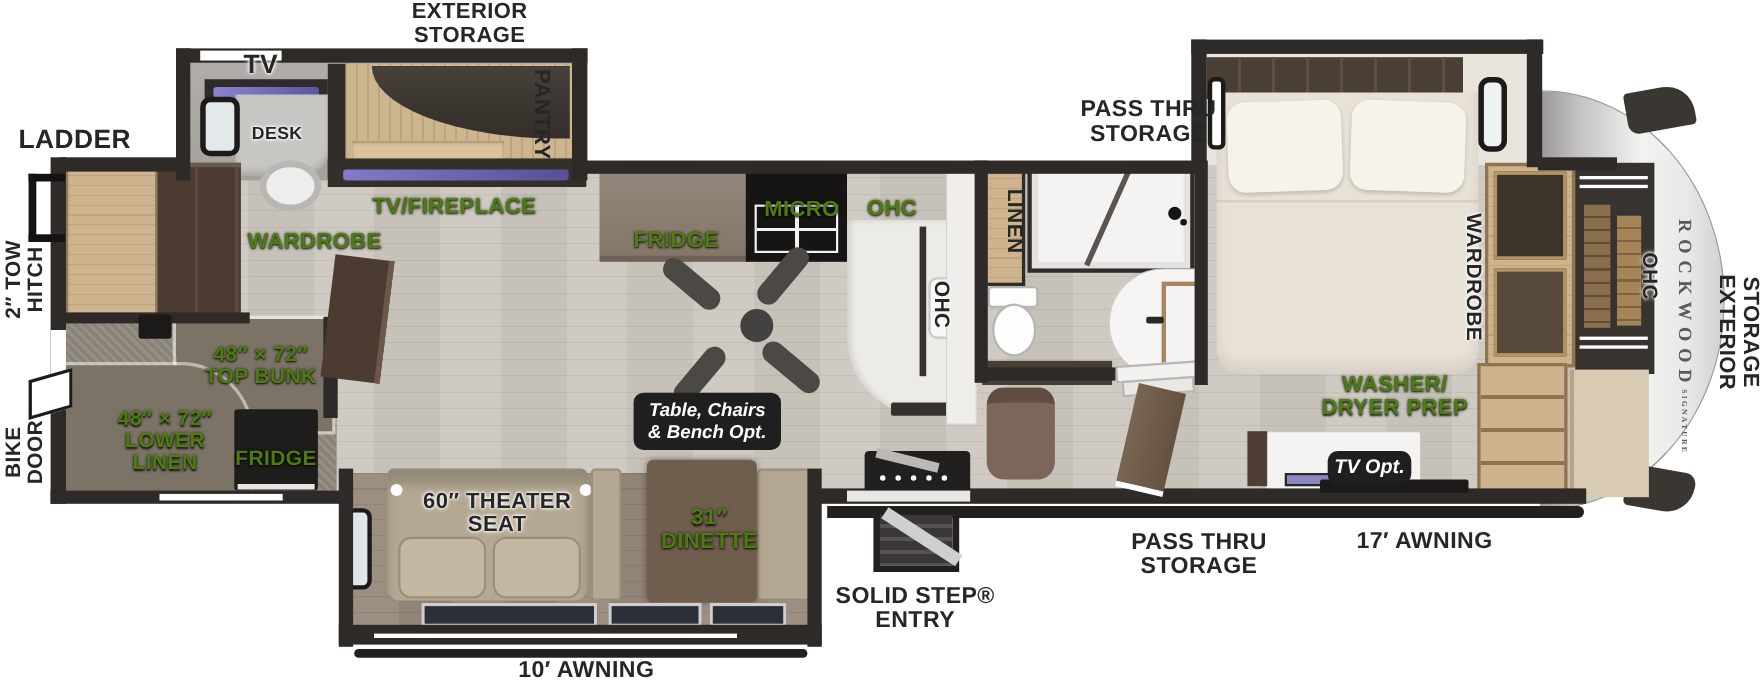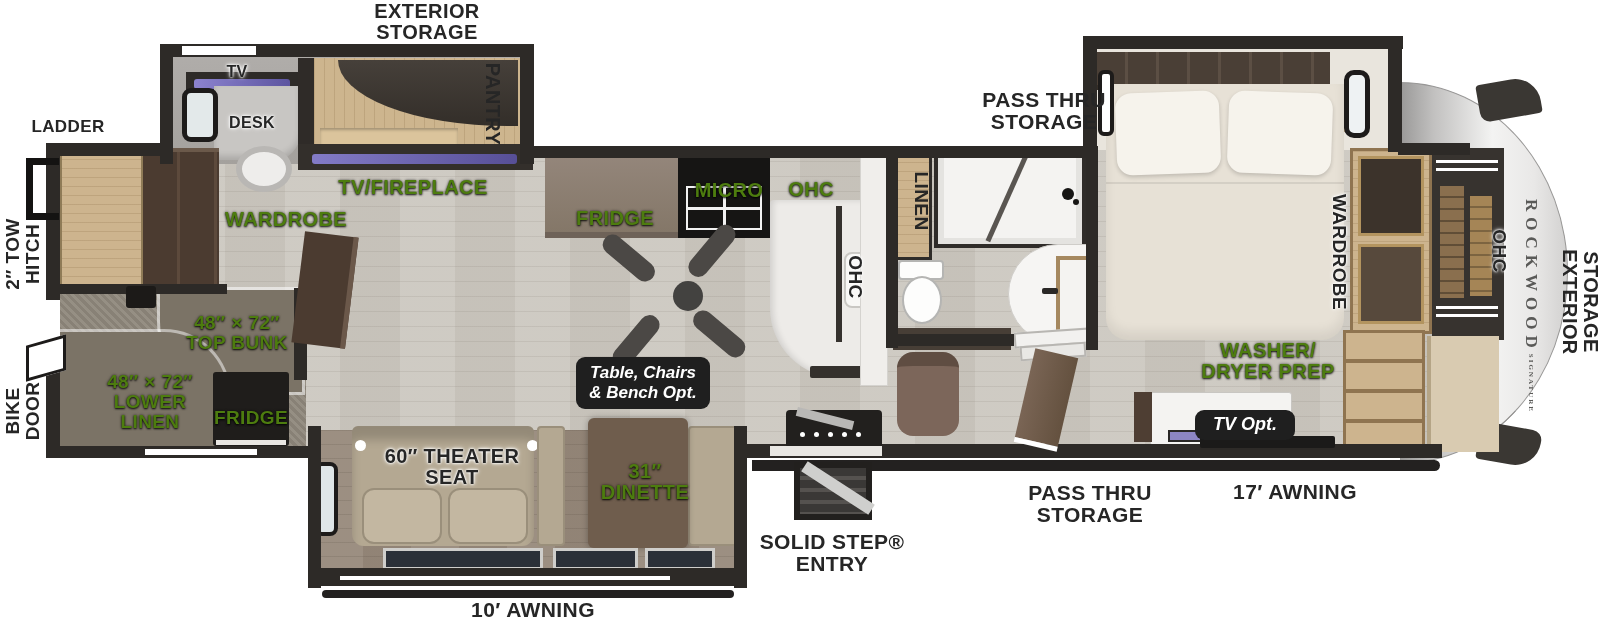--- a/index.html
+++ b/index.html
@@ -249,32 +249,32 @@
   <div class="abs" style="left:770px;top:446px;width:112px;height:10px;background:#e9e7e3;z-index:45;"></div>
   <div class="abs" style="left:752px;top:460px;width:688px;height:11px;background:#232120;border-radius:0 6px 6px 0;z-index:45;"></div>
 
   <div class="abs" style="left:1098px;top:70px;width:16px;height:66px;border:4px solid #1d1b1a;border-radius:6px;
               box-sizing:border-box;background:#fff;z-index:46;"></div>
 
   <div class="lbl t-plain" style="left:427px;top:22px;font-size:20px;">
     <span>EXTERIOR</span>
       <span>STORAGE</span>
   </div>
-  <div class="lbl t-plain" style="left:68px;top:127px;font-size:17px;">
+  <div class="lbl t-plain" style="left:68px;top:127px;font-size:24px;">
     <span>LADDER</span>
   </div>
   <div class="lbl t-plain rot" style="left:23px;top:254px;font-size:19px;">
     <span>2″ TOW</span>
       <span>HITCH</span>
   </div>
   <div class="lbl t-plain rot" style="left:23px;top:411px;font-size:19px;">
     <span>BIKE</span>
       <span>DOOR</span>
   </div>
-  <div class="lbl t-dark" style="left:237px;top:72px;font-size:16px;">
+  <div class="lbl t-dark" style="left:237px;top:59px;font-size:24px;">
     <span>TV</span>
   </div>
   <div class="lbl t-dark" style="left:252px;top:123px;font-size:16px;">
     <span>DESK</span>
   </div>
   <div class="lbl t-plain vlbl" style="left:492px;top:104px;font-size:20px;">
     <span>PANTRY</span>
   </div>
   <div class="lbl t-white" style="left:413px;top:188px;font-size:20px;">
     <span>TV/FIREPLACE</span>
@@ -317,21 +317,21 @@
     <span>PASS THRU</span>
       <span>STORAGE</span>
   </div>
   <div class="lbl t-dark vlbl" style="left:1339px;top:252px;font-size:19px;">
     <span>WARDROBE</span>
   </div>
   <div class="lbl t-white" style="left:1268px;top:361px;font-size:20px;">
     <span>WASHER/</span>
       <span>DRYER PREP</span>
   </div>
-  <div class="badge" style="left:1245px;top:425px;width:100px;height:30px;font-size:18px;">
+  <div class="badge" style="left:1245px;top:425px;width:76px;height:30px;font-size:18px;">
     <span>TV Opt.</span>
   </div>
   <div class="lbl t-dark vlbl" style="left:1499px;top:251px;font-size:19px;">
     <span>OHC</span>
   </div>
   <div class="lbl vlbl" style="left:1531px;top:306px;font-size:17px;color:#5a5a58;font-family:'Liberation Serif',serif;
               letter-spacing:6px;font-weight:bold;">
     <span style="display:inline;">ROCKWOOD</span><span style="display:inline;font-size:7px;letter-spacing:2px;">SIGNATURE</span>
   </div>
   <div class="lbl t-plain vlbl-lr" style="left:1580px;top:302px;font-size:20px;">

